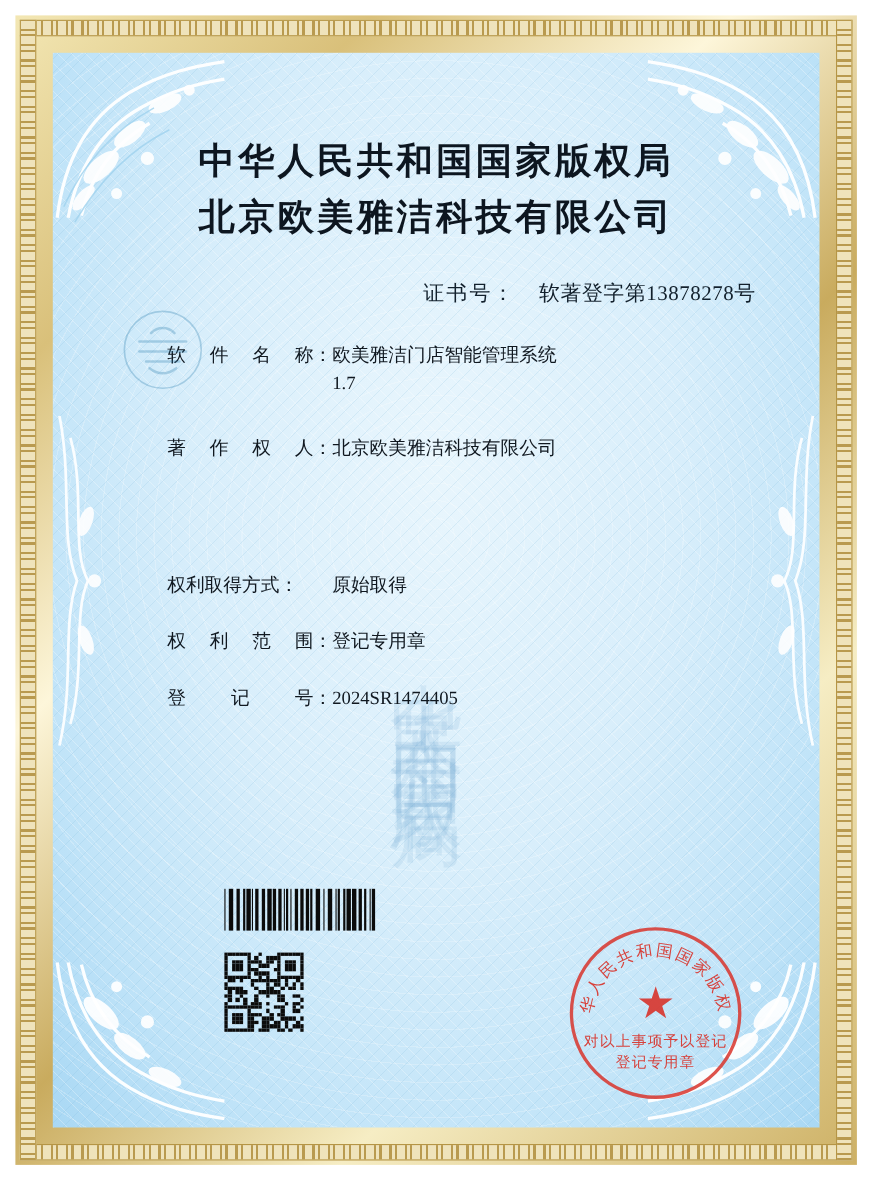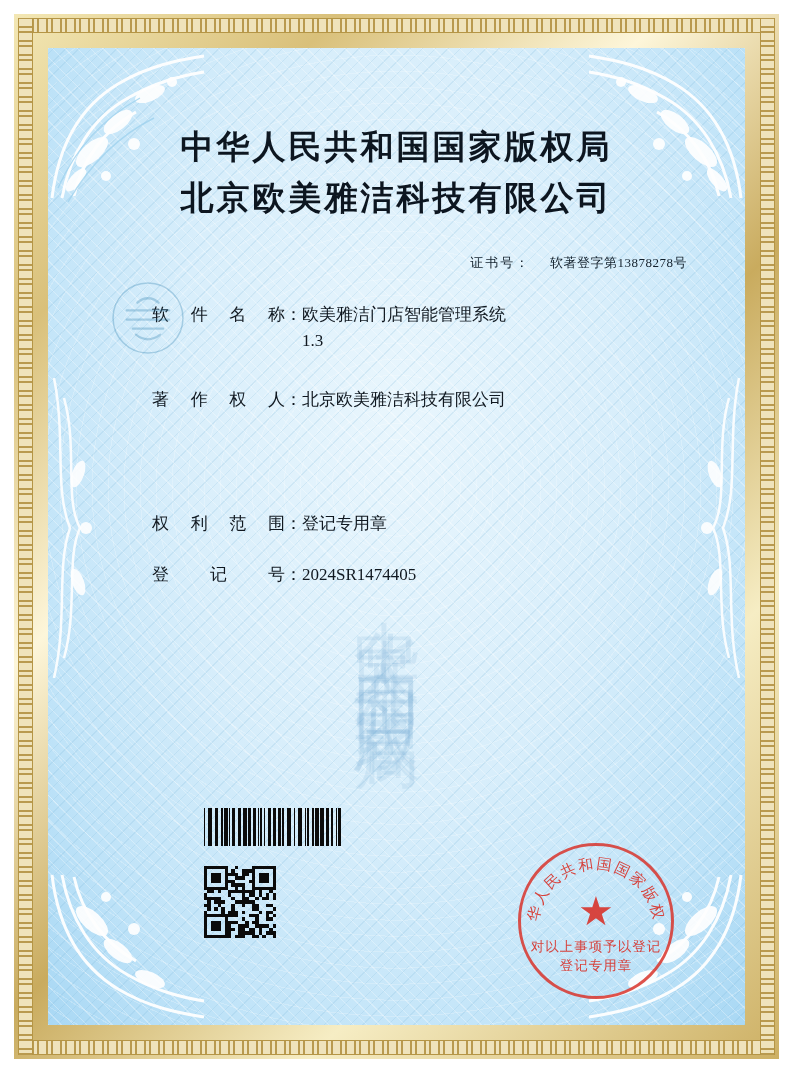--- a/index.html
+++ b/index.html
@@ -153,21 +153,21 @@
     font-family: "Liberation Serif", serif;
     font-weight: bold;
     font-size: 33px;
     letter-spacing: 3px;
     line-height: 1.55;
     color: #0d1620;
   }
   .cert-no-row {
     margin-top: 30px;
     text-align: right;
-    font-size: 13px;
+    font-size: 19px;
     color: #12202c;
     letter-spacing: 0.5px;
     padding-right: 6px;
   }
   .cert-no-label { letter-spacing: 2px; }
   .cert-no-value { margin-left: 16px; }
 
   .emblem {
     position: absolute;
     left: 62px;
@@ -436,37 +436,41 @@
       <div class="fields">
 
         <div class="field-row">
           <div class="field-label spread">
             <span>软</span>
             <span>件</span>
             <span>名</span>
             <span>称：</span>
           </div>
           <div class="field-value">欧美雅洁门店智能管理系统
-1.3</div>
+1.7</div>
         </div>
 
         <div class="gap-sm"></div>
 
         <div class="field-row">
           <div class="field-label spread">
             <span>著</span>
             <span>作</span>
             <span>权</span>
             <span>人：</span>
           </div>
           <div class="field-value">北京欧美雅洁科技有限公司</div>
         </div>
 
         <div class="gap-lg"></div>
 
+        <div class="field-row">
+          <div class="field-label">权利取得方式：</div>
+          <div class="field-value">原始取得</div>
+        </div>
 
         <div class="field-row">
           <div class="field-label spread">
             <span>权</span>
             <span>利</span>
             <span>范</span>
             <span>围：</span>
           </div>
           <div class="field-value">登记专用章</div>
         </div>

